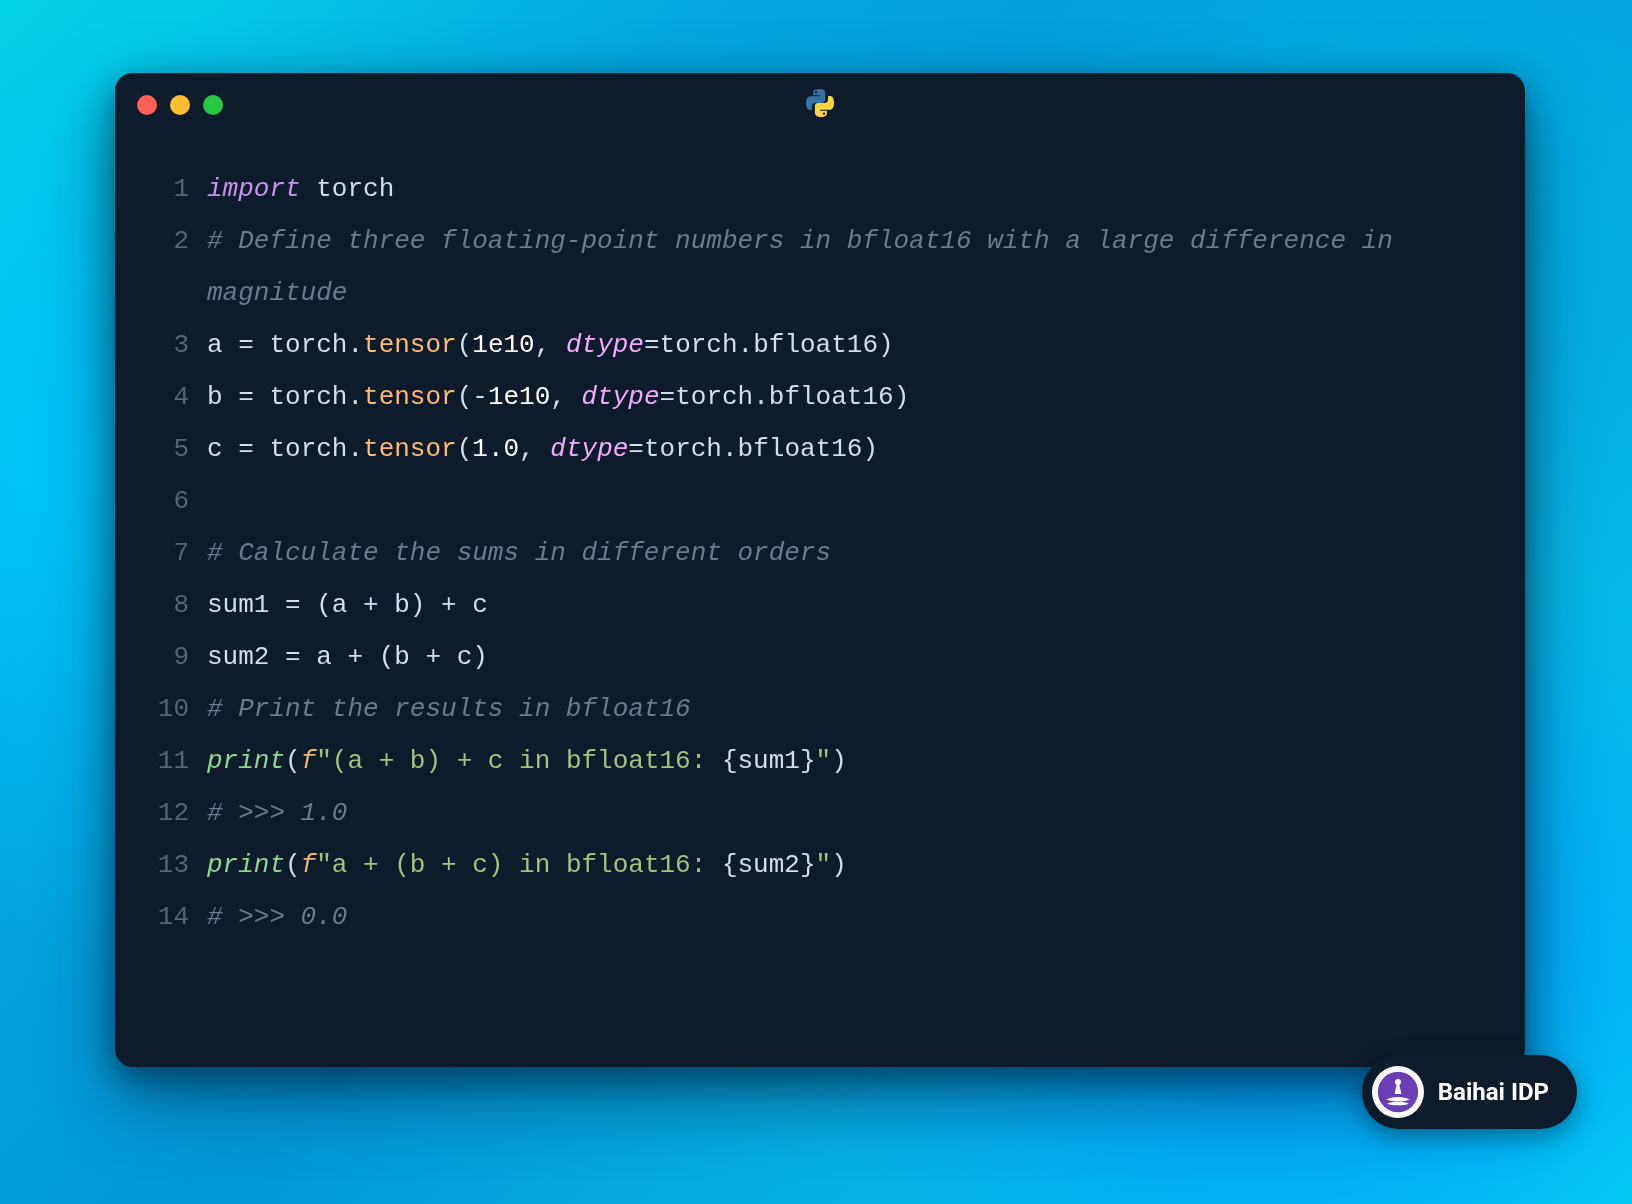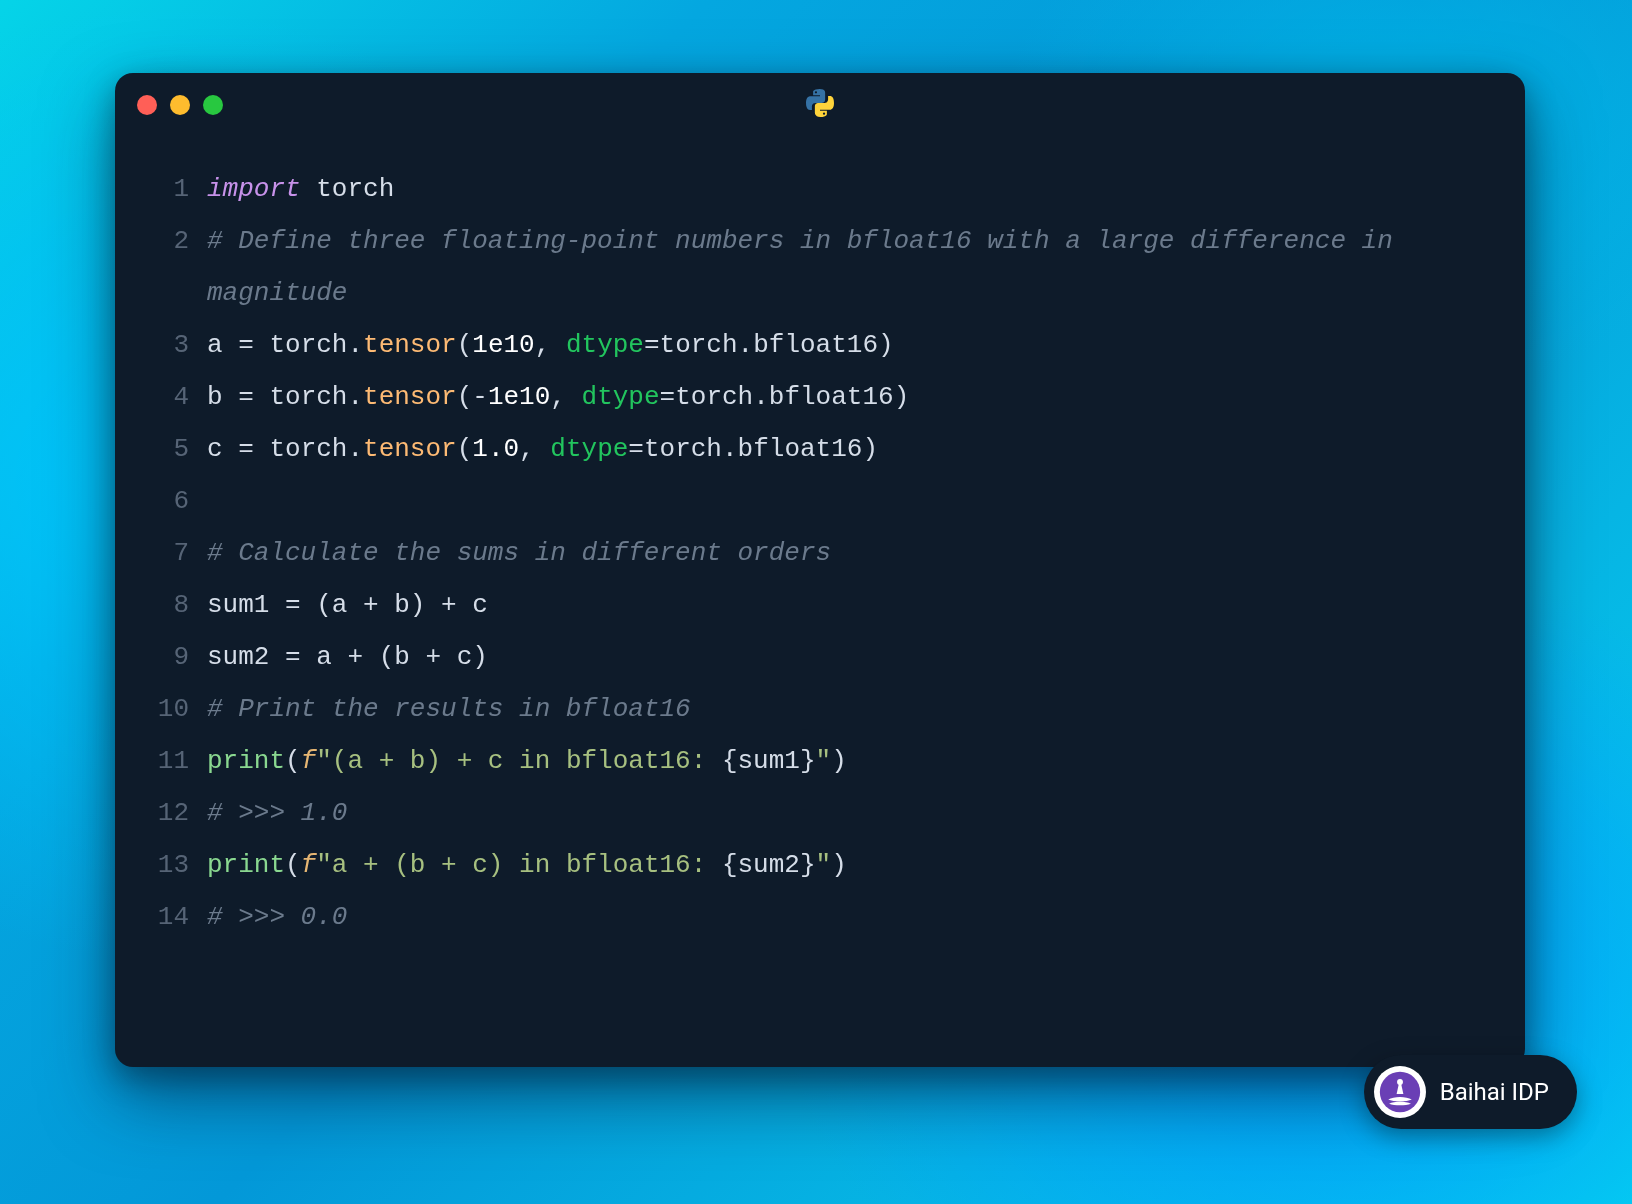--- a/index.html
+++ b/index.html
@@ -87,22 +87,22 @@
     font-style: normal;
   }
   
   .tok-keyword  { color: #c792ea; font-style: italic; }
   .tok-module   { color: #d5dde8; }
   .tok-comment  { color: #6b7a8c; font-style: italic; }
   .tok-var      { color: #d5dde8; }
   .tok-op       { color: #d5dde8; }
   .tok-method   { color: #fdba74; }
   .tok-number   { color: #ffffff; }
-  .tok-kwarg    { color: #22c55e; }
-  .tok-builtin  { color: #8ad890; }
+  .tok-kwarg    { color: #f0abfc; font-style: italic; }
+  .tok-builtin  { color: #8ad890; font-style: italic; }
   .tok-string   { color: #a7c080; }
   .tok-fprefix  { color: #e6b673; font-style: italic; }
   .tok-interp   { color: #d5dde8; }
   .tok-punct    { color: #d5dde8; }
 
   .watermark {
     position: absolute;
     right: 55px;
     bottom: 75px;
     height: 74px;
@@ -119,21 +119,21 @@
     border-radius: 50%;
     background: #ffffff;
     display: flex;
     align-items: center;
     justify-content: center;
     margin-right: 14px;
   }
   .watermark-label {
     color: #ffffff;
     font-family: -apple-system, BlinkMacSystemFont, "Segoe UI", Roboto, sans-serif;
-    font-weight: 400;
+    font-weight: 700;
     font-size: 24px;
     white-space: nowrap;
   }
 </style>
 </head>
 <body>
 
 <div class="background">
 
   <div class="editor-window">

